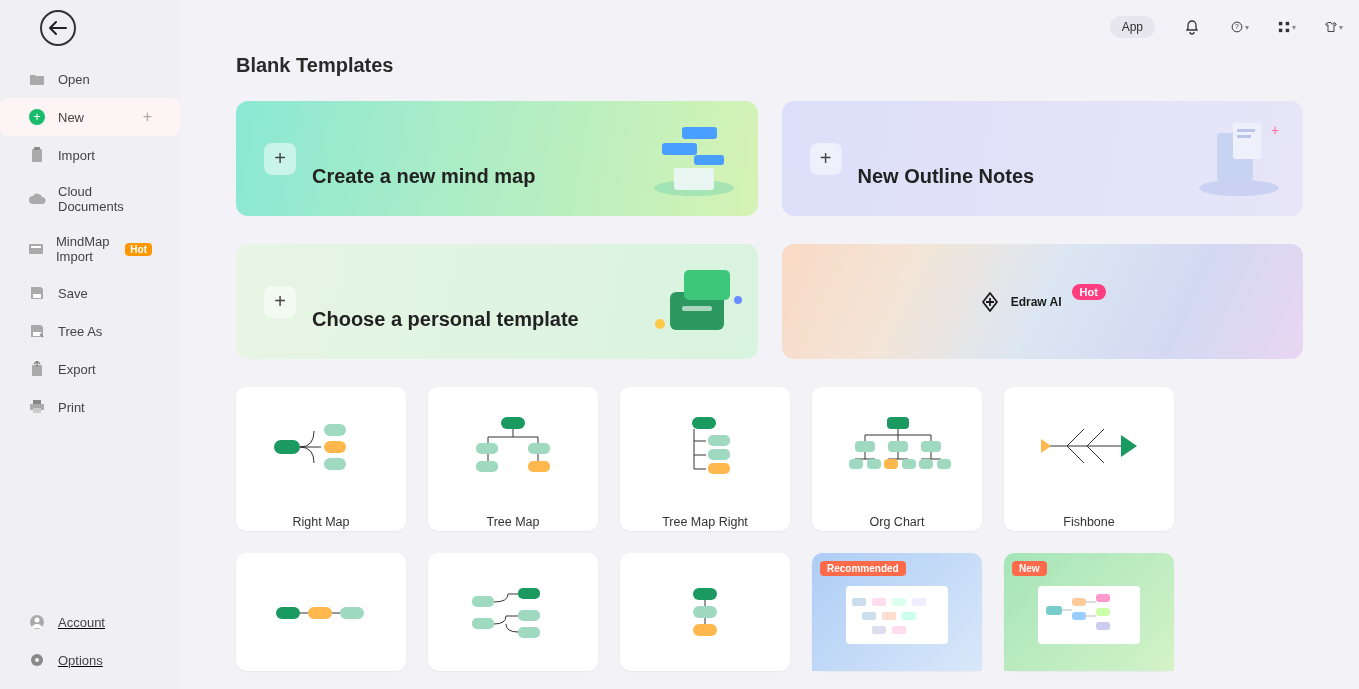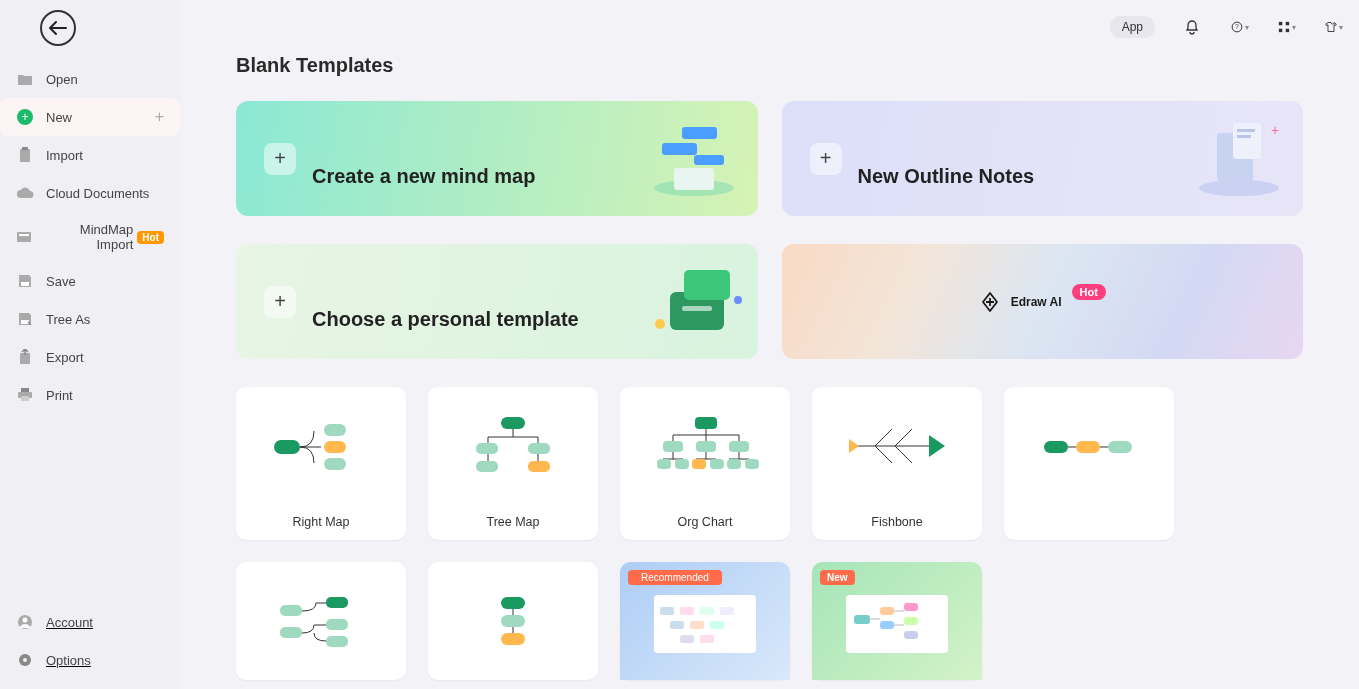--- a/index.html
+++ b/index.html
@@ -1,20 +1,20 @@
 <!DOCTYPE html>
 <html><head>
 <meta charset="utf-8">
 <style>
 * { margin: 0; padding: 0; box-sizing: border-box; font-family: -apple-system, BlinkMacSystemFont, "Segoe UI", sans-serif; }
 body { background: #f3f3f7; width: 1359px; height: 689px; overflow: hidden; display: flex; }
 
 .sidebar { width: 180px; background: #f0f0f4; display: flex; flex-direction: column; height: 100%; }
 .back-btn { width: 36px; height: 36px; border: 2px solid #333; border-radius: 50%; margin: 10px 0 14px 40px; display: flex; align-items: center; justify-content: center; cursor: pointer; }
-.sidebar-item { display: flex; align-items: center; padding: 10px 16px; font-size: 13px; color: #444; cursor: pointer; text-align: right; }
+.sidebar-item { display: flex; align-items: center; padding: 10px 28px; font-size: 13px; color: #444; cursor: pointer; }
 .sidebar-item.active { background: #fdf5f5; border-radius: 8px; }
 .sidebar-item .icon { width: 18px; height: 18px; margin-right: 12px; display: flex; align-items: center; justify-content: center; color: #888; }
 .sidebar-item.active .icon .plus-circ { background: #1abc6b; }
 .plus-circ { width: 16px; height: 16px; border-radius: 50%; background: #1abc6b; color: #fff; display: flex; align-items: center; justify-content: center; font-size: 12px; line-height: 1; }
 .hot-badge { background: #ff9800; color: #fff; font-size: 10px; padding: 1px 5px; border-radius: 4px; margin-left: 4px; font-weight: 600; }
 .plus-right { margin-left: auto; color: #aaa; font-size: 16px; }
 .sidebar-bottom { margin-top: auto; padding-bottom: 10px; text-decoration: underline; }
 
 .main { flex: 1; padding: 0 0 0 0; overflow-y: auto; position: relative; }
 .topbar { position: absolute; top: 16px; right: 16px; display: flex; align-items: center; gap: 29px; }
@@ -34,22 +34,22 @@
 .hero-plus { width: 32px; height: 32px; border-radius: 8px; background: rgba(255,255,255,0.5); display: flex; align-items: center; justify-content: center; font-size: 20px; color: #444; margin-right: 16px; }
 .hero-label { font-size: 20px; font-weight: 600; color: #222; margin-top: 36px; }
 .hero-illus { position: absolute; right: 14px; top: 12px; width: 100px; height: 90px; }
 .edraw-ai-wrap { display: flex; align-items: center; gap: 10px; position: relative; }
 .edraw-ai-label { font-size: 12px; font-weight: 700; color: #1a1a1a; }
 .hot-pill { background: #ff3d7f; color: #fff; font-size: 11px; font-weight: 700; padding: 2px 8px; border-radius: 10px; position: relative; top: -10px; }
 
 .tmpl-grid { display: flex; gap: 22px; flex-wrap: wrap; }
 .tmpl-card { width: 170px; background: #fff; border-radius: 10px; padding: 0; cursor: pointer; box-shadow: 0 1px 2px rgba(0,0,0,0.05); }
 .tmpl-vis { height: 118px; display: flex; align-items: center; justify-content: center; position: relative; }
-.tmpl-label { text-align: center; font-size: 12.5px; color: #333; padding: 10px 0 11px; }
-.rec-badge { position: absolute; top: 8px; left: 8px; background: #ff6b4a; color: #fff; font-size: 10px; padding: 2px 13px; border-radius: 4px; font-weight: 400; }
+.tmpl-label { text-align: center; font-size: 12.5px; color: #333; padding: 10px 0 2px; }
+.rec-badge { position: absolute; top: 8px; left: 8px; background: #ff6b4a; color: #fff; font-size: 10px; padding: 2px 7px; border-radius: 4px; font-weight: 700; }
 .new-badge { position: absolute; top: 8px; left: 8px; background: #ff6b4a; color: #fff; font-size: 10px; padding: 2px 7px; border-radius: 4px; font-weight: 600; }
 
 
 svg { display: block; }
 </style>
 </head>
 <body>
 
 <div class="sidebar">
   <div class="back-btn">
@@ -271,20 +271,32 @@
               <rect x="43" y="6" width="24" height="12" rx="6" fill="#1a9960"></rect>
               <path d="M55 18 V26 M30 26 H80 M30 26 V32 M80 26 V32" stroke="#333" fill="none"></path>
               <rect x="18" y="32" width="22" height="11" rx="5" fill="#9fd9c0"></rect>
               <rect x="70" y="32" width="22" height="11" rx="5" fill="#9fd9c0"></rect>
               <path d="M30 43 V50 M80 43 V50" stroke="#333" fill="none"></path>
               <rect x="18" y="50" width="22" height="11" rx="5" fill="#9fd9c0"></rect>
               <rect x="70" y="50" width="22" height="11" rx="5" fill="#ffb84d"></rect>
             </svg>
         </div>
         <div class="tmpl-label">Tree Map</div>
+      </div>
+      <div class="tmpl-card">
+        <div class="tmpl-vis">
+          <svg width="110" height="70" viewBox="0 0 110 70">
+              <rect x="42" y="6" width="24" height="12" rx="6" fill="#1a9960"></rect>
+              <path d="M44 18 V58 M44 30 H56 M44 44 H56 M44 58 H56" stroke="#333" fill="none"></path>
+              <rect x="58" y="24" width="22" height="11" rx="5" fill="#9fd9c0"></rect>
+              <rect x="58" y="38" width="22" height="11" rx="5" fill="#9fd9c0"></rect>
+              <rect x="58" y="52" width="22" height="11" rx="5" fill="#ffb84d"></rect>
+            </svg>
+        </div>
+        <div class="tmpl-label">Tree Map Right</div>
       </div>
       <div class="tmpl-card">
         <div class="tmpl-vis">
           <svg width="120" height="70" viewBox="0 0 120 70">
               <rect x="50" y="6" width="22" height="12" rx="4" fill="#1a9960"></rect>
               <path d="M61 18 V24 M28 24 H94 M28 24 V30 M61 24 V30 M94 24 V30" stroke="#333" fill="none"></path>
               <rect x="18" y="30" width="20" height="11" rx="4" fill="#9fd9c0"></rect>
               <rect x="51" y="30" width="20" height="11" rx="4" fill="#9fd9c0"></rect>
               <rect x="84" y="30" width="20" height="11" rx="4" fill="#9fd9c0"></rect>
               <path d="M28 41 V48 M61 41 V48 M94 41 V48 M18 48 H38 M51 48 H71 M84 48 H104" stroke="#333" fill="none"></path>

